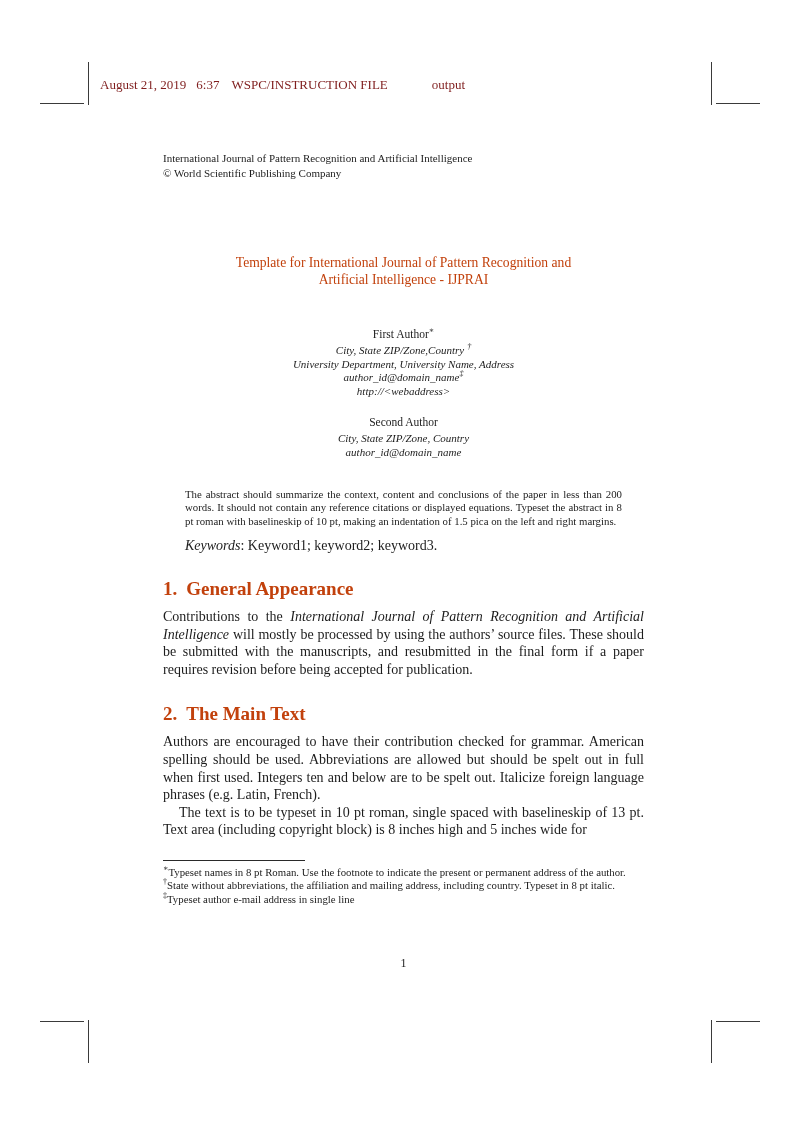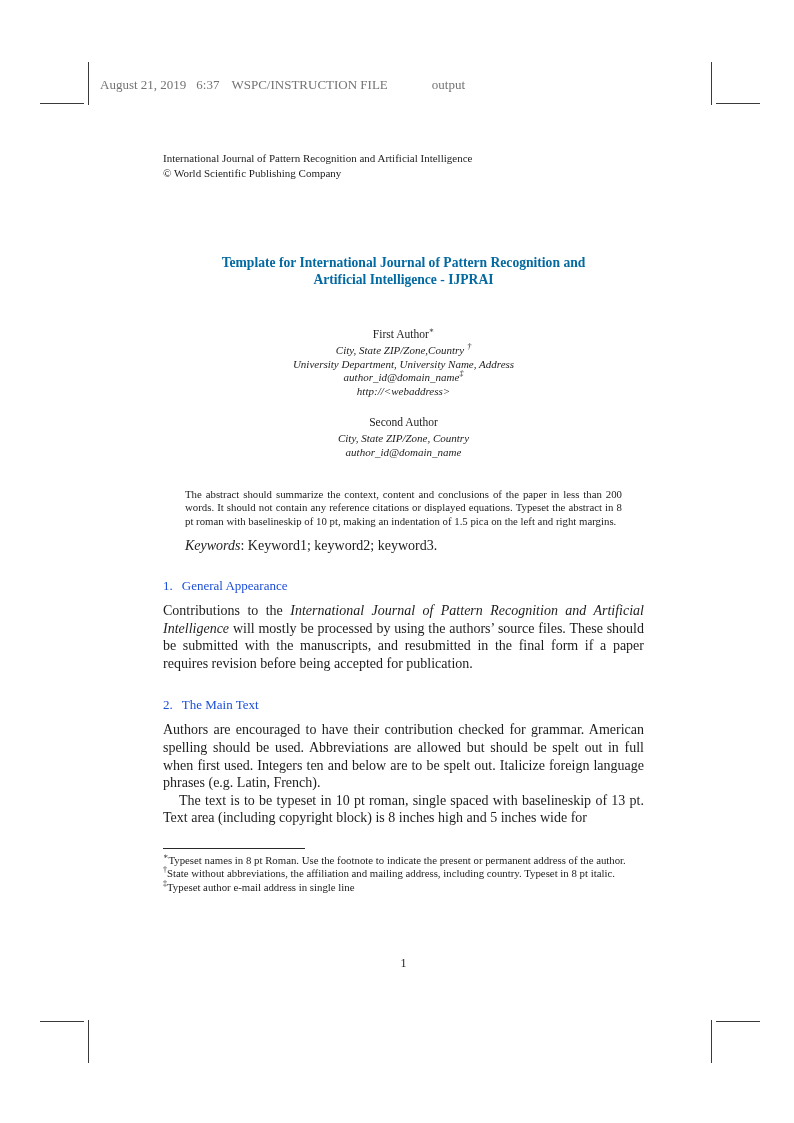--- a/index.html
+++ b/index.html
@@ -18,63 +18,63 @@
   .crop { position: absolute; background: #3a3a3a; }
   .crop.v { width: 1px; height: 43px; }
   .crop.h { width: 44px; height: 1px; }
 
   
   .running-head {
     position: absolute;
     top: 77px;
     left: 100px;
     font-size: 13px;
-    color: #737373;
+    color: #7f1d1d;
     white-space: nowrap;
   }
   .running-head .rh-date { margin-right: 10px; }
   .running-head .rh-time { margin-right: 12px; }
   .running-head .rh-file { margin-right: 44px; }
 
   .content {
     position: absolute;
     left: 163px;
     top: 151px;
     width: 481px;
   }
 
   .journal { font-size: 11px; line-height: 14.5px; color: #1c1c1c; }
 
   .paper-title {
     margin: 74px 0 0 0;
     text-align: center;
     font-size: 13.6px;
-    font-weight: bold;
+    font-weight: normal;
     line-height: 17px;
-    color: #0369a1;
+    color: #c2410c;
   }
 
   .author-block { text-align: center; }
   .first-author { margin-top: 39px; }
   .second-author { margin-top: 17px; }
   .author-name { font-size: 11.5px; line-height: 14px; margin-bottom: 3px; }
   .affil { font-style: italic; font-size: 11px; line-height: 13.6px; }
   sup { font-size: 8px; line-height: 0; }
   .affil sup.spaced { margin-left: 3px; }
 
   .abstract {
     margin: 28px 22px 0 22px;
     font-size: 10.8px;
     line-height: 13.6px;
     text-align: justify;
   }
   .keywords { margin: 11px 22px 0 22px; font-size: 14px; line-height: 13.6px; }
   .kw-label { font-style: italic; }
 
-  .section-heading { font-size: 13px; font-weight: normal; margin: 25px 0 0 0; color: #1d4ed8; }
+  .section-heading { font-size: 19px; font-weight: bold; margin: 25px 0 0 0; color: #c2410c; }
   .section-heading .sec-num { margin-right: 9px; }
 
   .body-para {
     font-size: 14px;
     line-height: 17.6px;
     text-align: justify;
     margin: 8px 0 0 0;
   }
   .body-para.noindent { text-indent: 0; }
   .body-para.indent { text-indent: 16px; margin-top: 0; }

